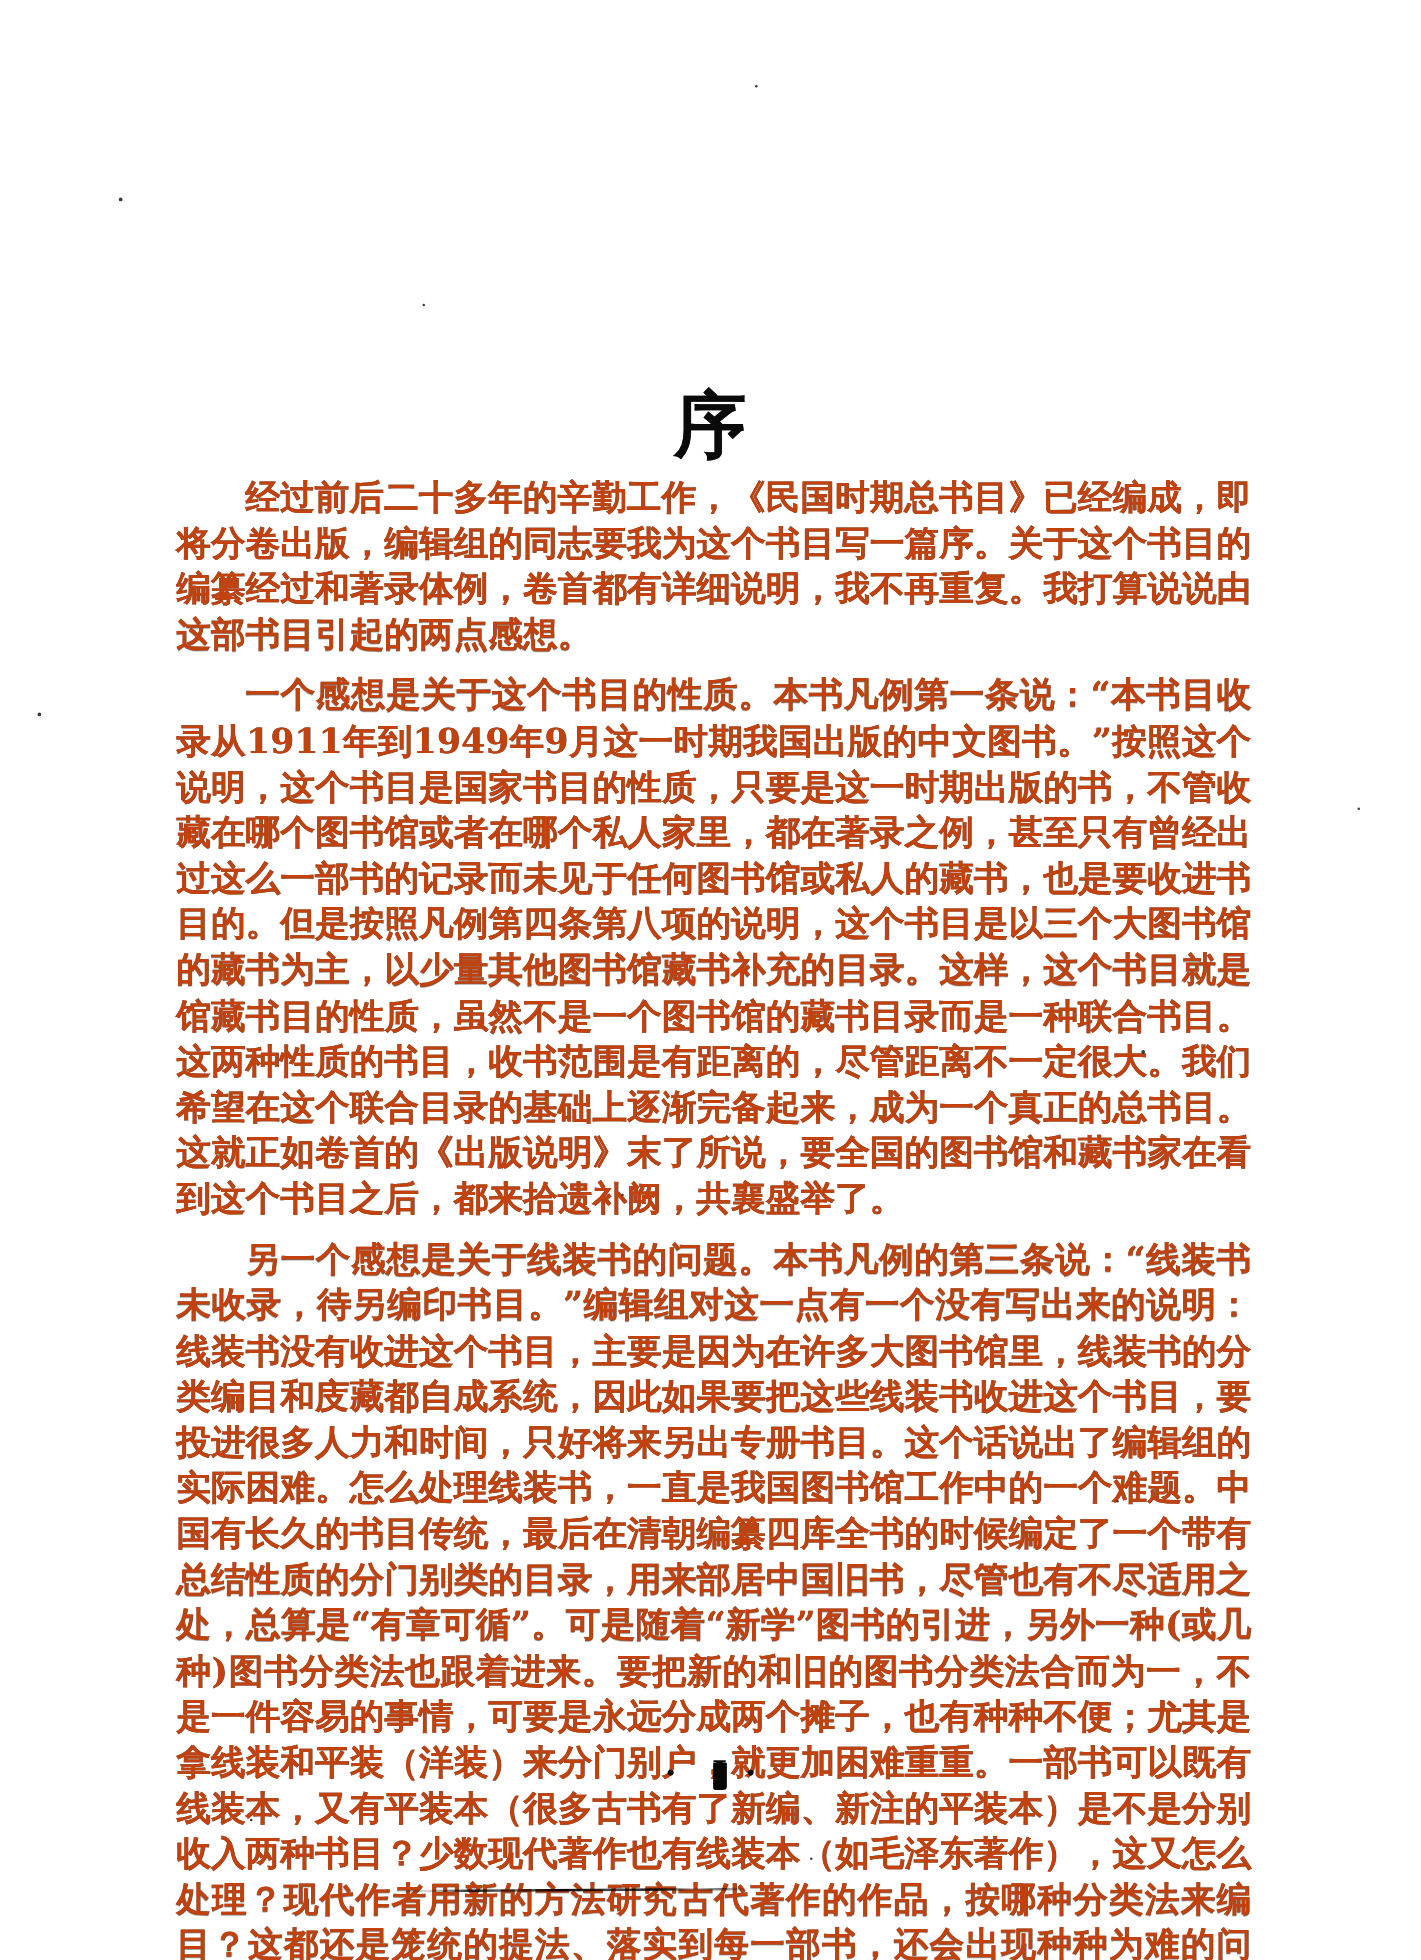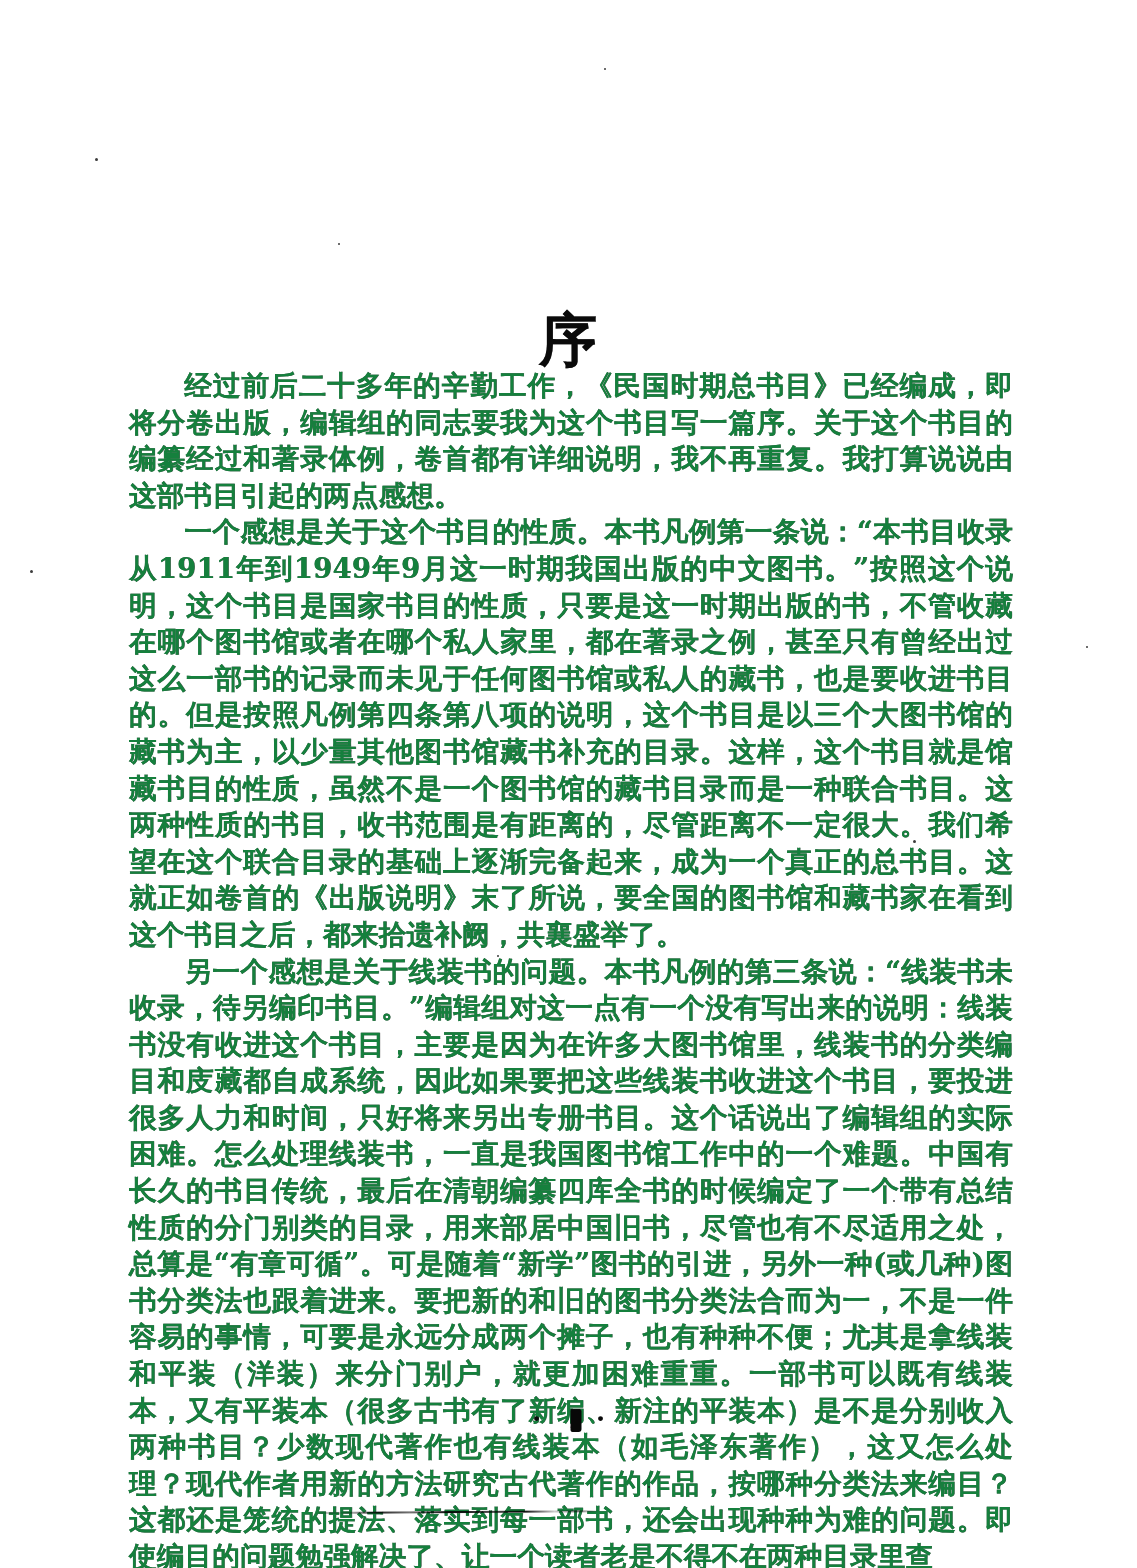--- a/index.html
+++ b/index.html
@@ -36,26 +36,26 @@
 
   
   .body-block {
     position: absolute;
     top: 368px;
     left: 129px;
     width: 884px;
   }
 
   .para {
-    margin: 0;
+    margin: 12px;
     font-family: "DejaVu Serif", "Liberation Serif", serif;
     font-size: 27.6px;
     font-weight: 700;
     line-height: 36.6px;
-    color: #15803d;
+    color: #c2410c;
     text-align: justify;
     text-justify: inter-character;
     text-align-last: left;
     letter-spacing: 0.005em;
     word-break: break-all;
     text-indent: 2em;
   }
 
   
   .para, .page-title {

